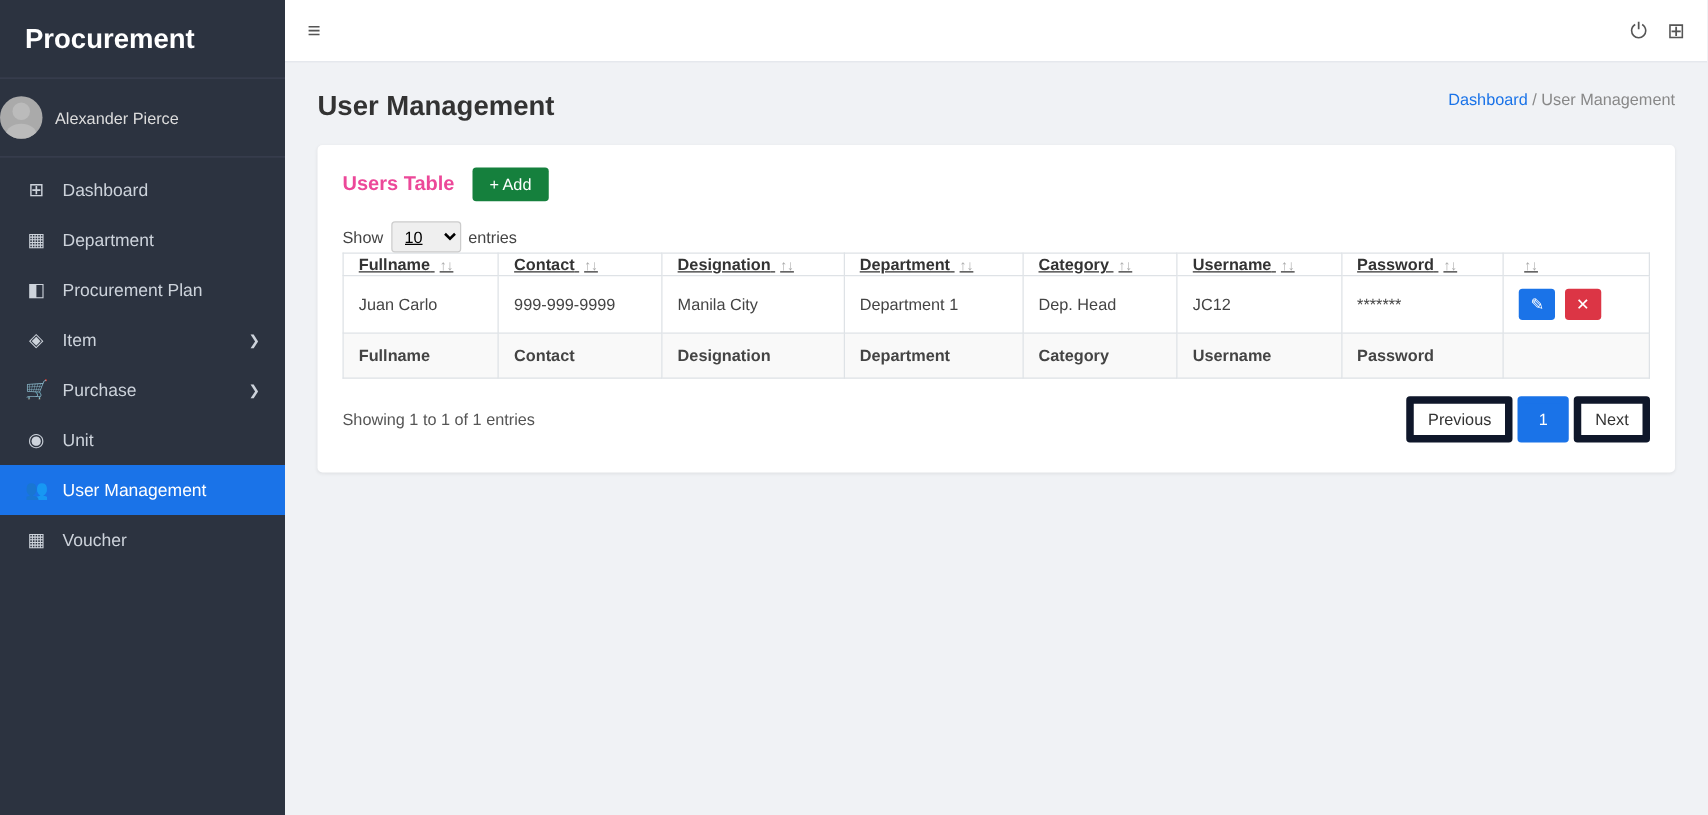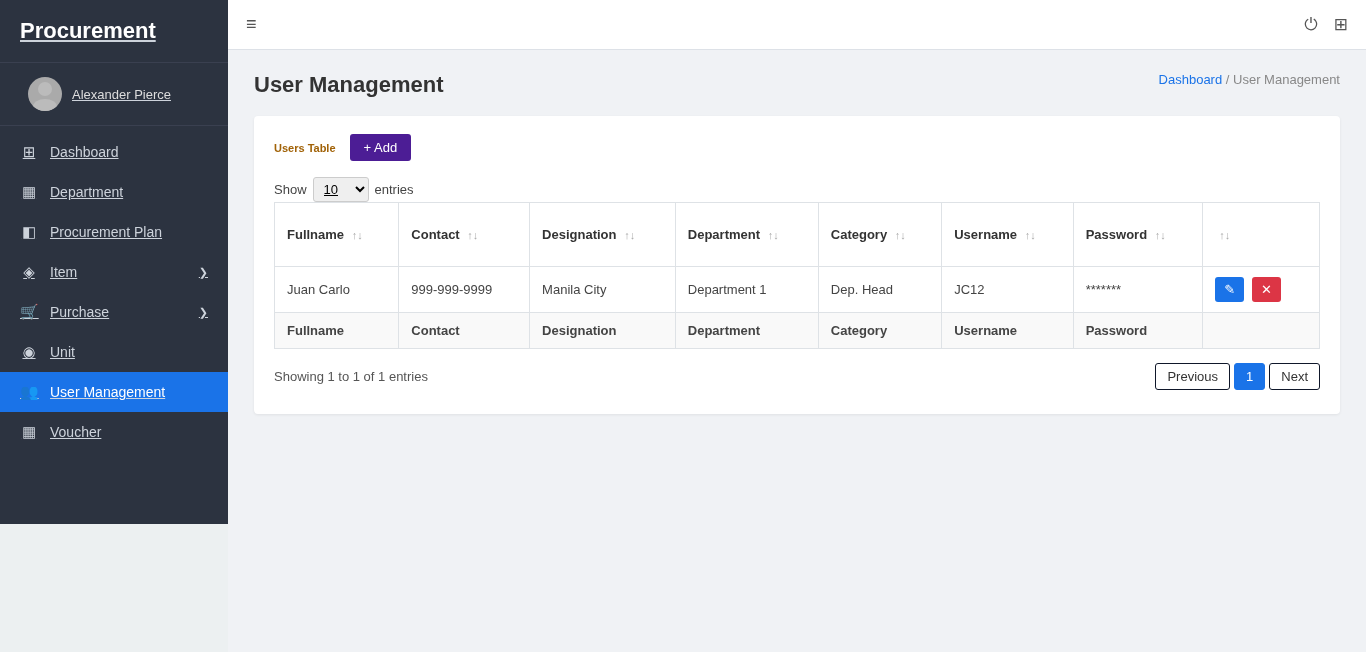--- a/index.html
+++ b/index.html
@@ -6,35 +6,34 @@
     body { font-family: 'Segoe UI', Arial, sans-serif; font-size: 14px; background: #ecf0f1; display: flex; height: 652px; overflow: hidden; }
 
     
     .sidebar {
       width: 228px;
       background: #2c3340;
       color: #cdd3db;
       display: flex;
       flex-direction: column;
       flex-shrink: 0;
-      height: 524px;
-      text-decoration: underline;
+      height: 652px;
     }
     .sidebar-brand {
       background: #2c3340;
       padding: 18px 20px;
       font-size: 22px;
       font-weight: 700;
       color: #fff;
       border-bottom: 1px solid #3a4050;
     }
     .sidebar-user {
       display: flex;
       align-items: center;
-      padding: 14px 28px;
+      padding: 14px 0;
       border-bottom: 1px solid #3a4050;
     }
     .sidebar-user .avatar {
       width: 34px;
       height: 34px;
       border-radius: 50%;
       background: #aaa;
       display: flex; align-items: center; justify-content: center;
       font-size: 16px; color: #fff; margin-right: 10px;
       overflow: hidden;
@@ -97,23 +96,23 @@
       border-radius: 4px;
       padding: 18px 20px 24px;
       box-shadow: 0 1px 3px rgba(0,0,0,0.07);
     }
     .card-header {
       display: flex;
       align-items: center;
       gap: 14px;
       margin-bottom: 16px;
     }
-    .card-title { font-size: 11px; font-weight: 600; color: #a16207; }
+    .card-title { font-size: 16px; font-weight: 600; color: #ec4899; }
     .btn-add {
-      background: #4c1d95;
+      background: #15803d;
       color: #fff;
       border: none;
       border-radius: 3px;
       padding: 6px 14px;
       font-size: 13px;
       cursor: pointer;
       display: flex; align-items: center; gap: 5px;
     }
 
     .table-controls {
@@ -135,26 +134,27 @@
       border: 1px solid #ccc;
       border-radius: 3px;
       padding: 4px 8px;
       font-size: 13px;
       width: 160px;
     }
 
     table { width: 100%; border-collapse: collapse; font-size: 13px; }
     thead tr { background: #fff; }
     thead th {
-      padding: 24px 12px;
+      padding: 1px 12px;
       text-align: left;
       font-weight: 600;
       color: #333;
       border: 1px solid #dee2e6;
       white-space: nowrap;
+      text-decoration: underline;
     }
     thead th .sort-arrows { color: #aaa; margin-left: 4px; font-size: 11px; }
     tbody tr { background: #fff; }
     tbody tr:nth-child(even) { background: #f9f9f9; }
     tbody td {
       padding: 10px 12px;
       border: 1px solid #dee2e6;
       color: #444;
     }
     .action-btn {
@@ -172,21 +172,21 @@
     .table-footer {
       display: flex;
       align-items: center;
       justify-content: space-between;
       margin-top: 14px;
       font-size: 13px;
       color: #555;
     }
     .pagination { display: flex; align-items: center; gap: 4px; }
     .page-btn {
-      border: 1px solid #0f172a;
+      border: 6px solid #0f172a;
       background: #fff;
       color: #333;
       padding: 5px 11px;
       border-radius: 3px;
       cursor: pointer;
       font-size: 13px;
     }
     .page-btn.active { background: #1a73e8; color: #fff; border-color: #1a73e8; }
     .page-btn:disabled { color: #aaa; cursor: default; }
 

